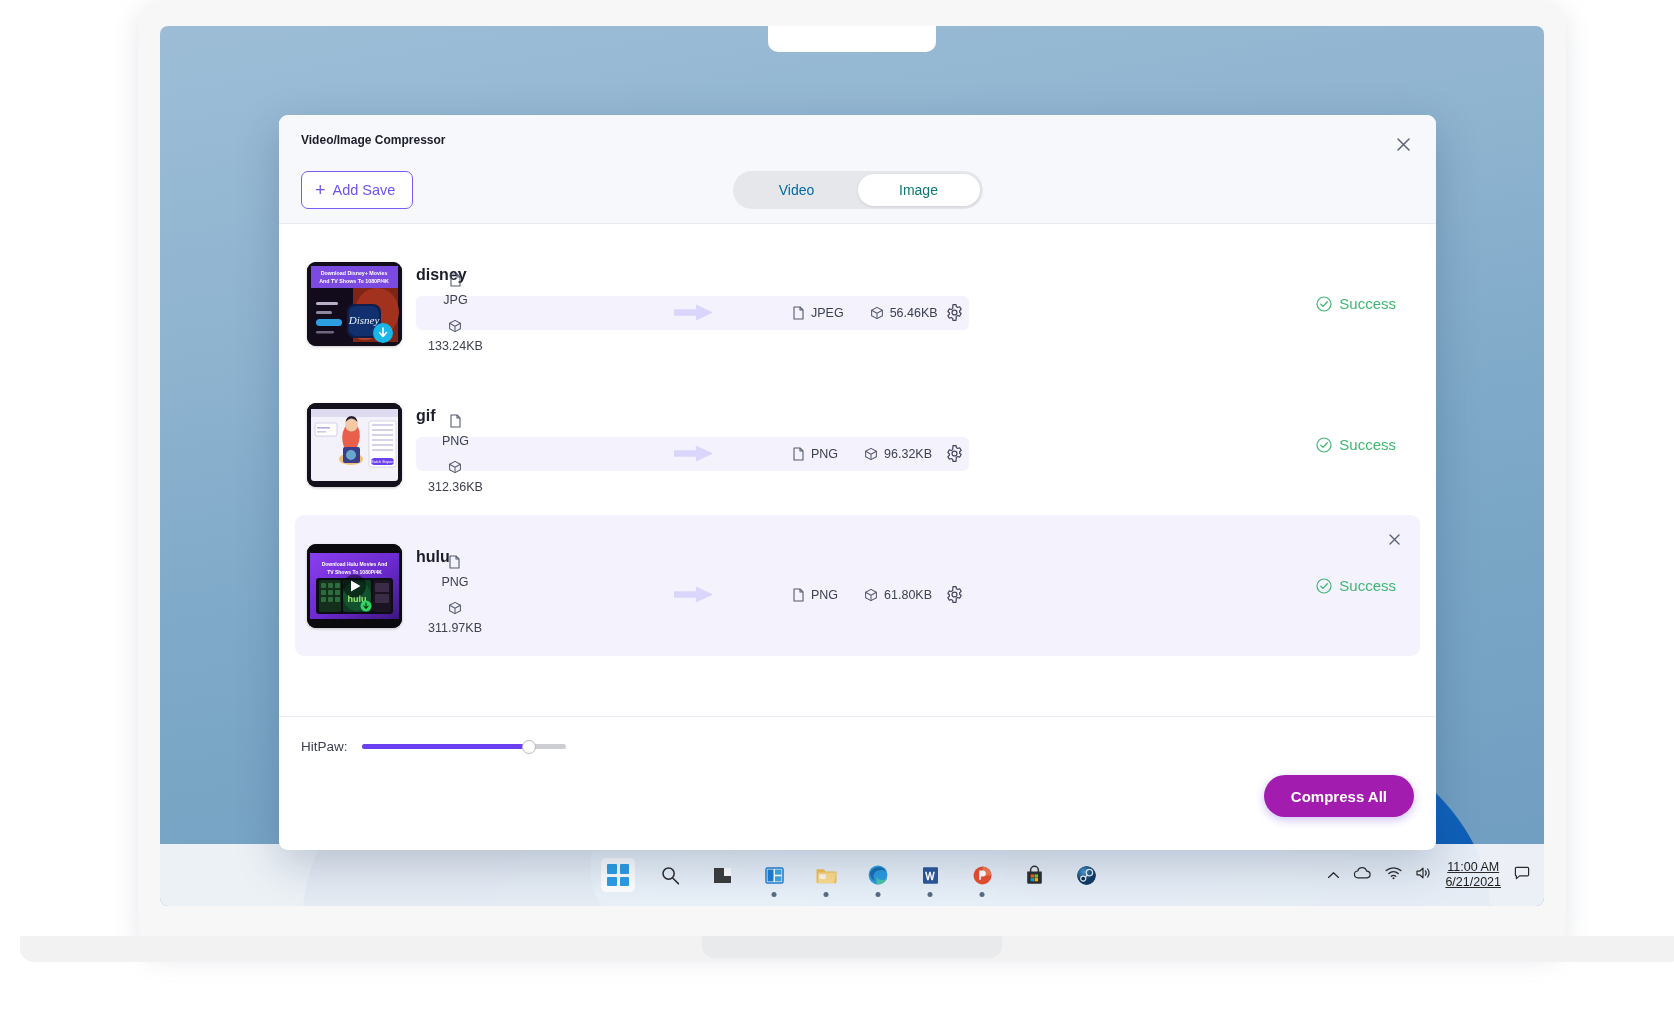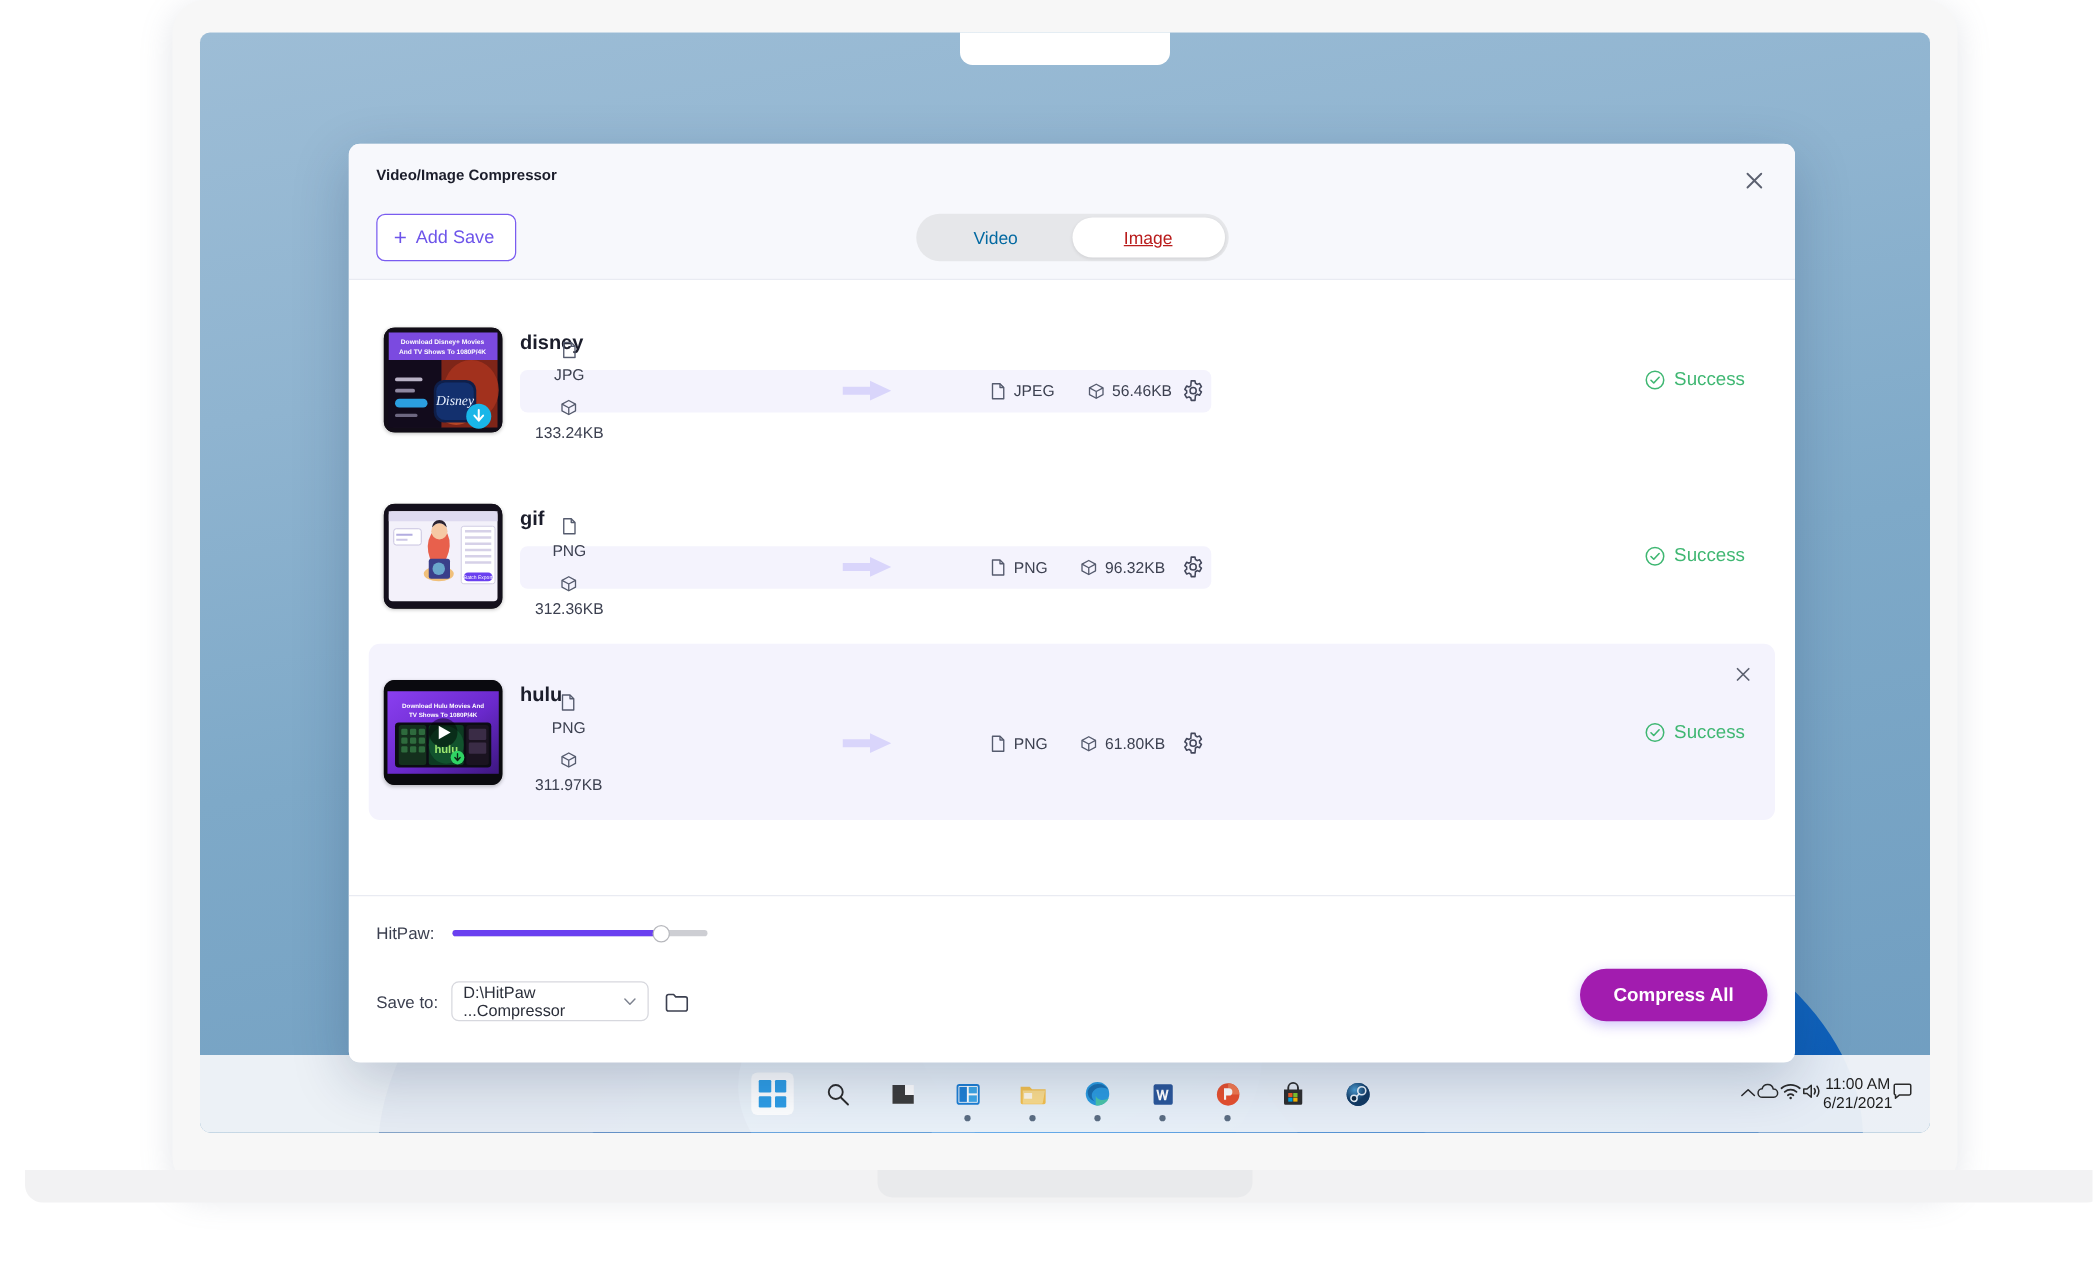--- a/index.html
+++ b/index.html
@@ -131,23 +131,24 @@
   .tb-item.active { background: rgba(255,255,255,0.88); }
   .tb-dot {
     position: absolute;
     bottom: -5px; left: 50%; transform: translateX(-50%);
     width: 5px; height: 5px; border-radius: 50%;
     background: #5b6d82;
   }
   .tb-right {
     position: absolute;
     right: 14px;
-    display: flex; align-items: center; 
+    display: flex; align-items: center; gap: 13px;
     color: #2b2b2b;
     height: 62px;
+    text-decoration: underline;
   }
   .tb-clock {
     font-size: 12.5px; line-height: 15px;
     text-align: center;
     color: #1d1d1d;
   }
 
   
   .win-logo { display: grid; grid-template-columns: 1fr 1fr; grid-gap: 3px; width: 22px; height: 22px; }
   .win-logo i { background: #2e9de5; border-radius: 1px; display: block; }
@@ -213,23 +214,22 @@
   .seg {
     flex: 1;
     display: flex; align-items: center; justify-content: center;
     font-size: 14px;
     color: #0369a1;
     border-radius: 16px;
     cursor: pointer;
   }
   .seg.active {
     background: #ffffff;
-    color: #b91c1c;
+    color: #0f766e;
     box-shadow: 0 1px 3px rgba(0,0,0,0.10);
-    text-decoration: underline;
   }
 
   
   #file-list {
     position: relative;
     height: 492px;
     padding: 9px 16px 0 16px;
     background: #fff;
   }
   .file-row {
@@ -682,34 +682,20 @@
 
       <div id="app-footer">
         <div class="quality-row">
           <span class="quality-label">HitPaw:</span>
           <div class="slider">
             <div class="slider-fill" id="qfill" style="width: 82%;"></div>
             <div class="slider-knob" id="qknob" style="left: 82%;"></div>
           </div>
         </div>
 
-        <div class="saveto-row">
-          <span class="saveto-label">Save to:</span>
-          <div class="path-select">
-            <span>D:\HitPaw ...Compressor</span>
-            <svg width="11" height="7" viewBox="0 0 11 7" aria-hidden="true">
-                <path d="M1 1 L5.5 5.6 L10 1" stroke="#7d828f" stroke-width="1.3" fill="none" stroke-linecap="round" stroke-linejoin="round"></path>
-              </svg>
-          </div>
-          <div class="folder-btn">
-            <svg width="19" height="17" viewBox="0 0 19 17" aria-hidden="true">
-                <path d="M1.2 4.2 a1.6 1.6 0 0 1 1.6-1.6 h4.1 l1.7 1.9 h7.6 a1.6 1.6 0 0 1 1.6 1.6 v8.1 a1.6 1.6 0 0 1 -1.6 1.6 H2.8 a1.6 1.6 0 0 1 -1.6-1.6 Z" fill="none" stroke="currentColor" stroke-width="1.3" stroke-linejoin="round"></path>
-              </svg>
-          </div>
-        </div>
 
         <button class="compress-btn">Compress All</button>
       </div>
 
     </div>
 
     <div id="taskbar">
       <div class="tb-center">
 
         <div class="tb-item active">

